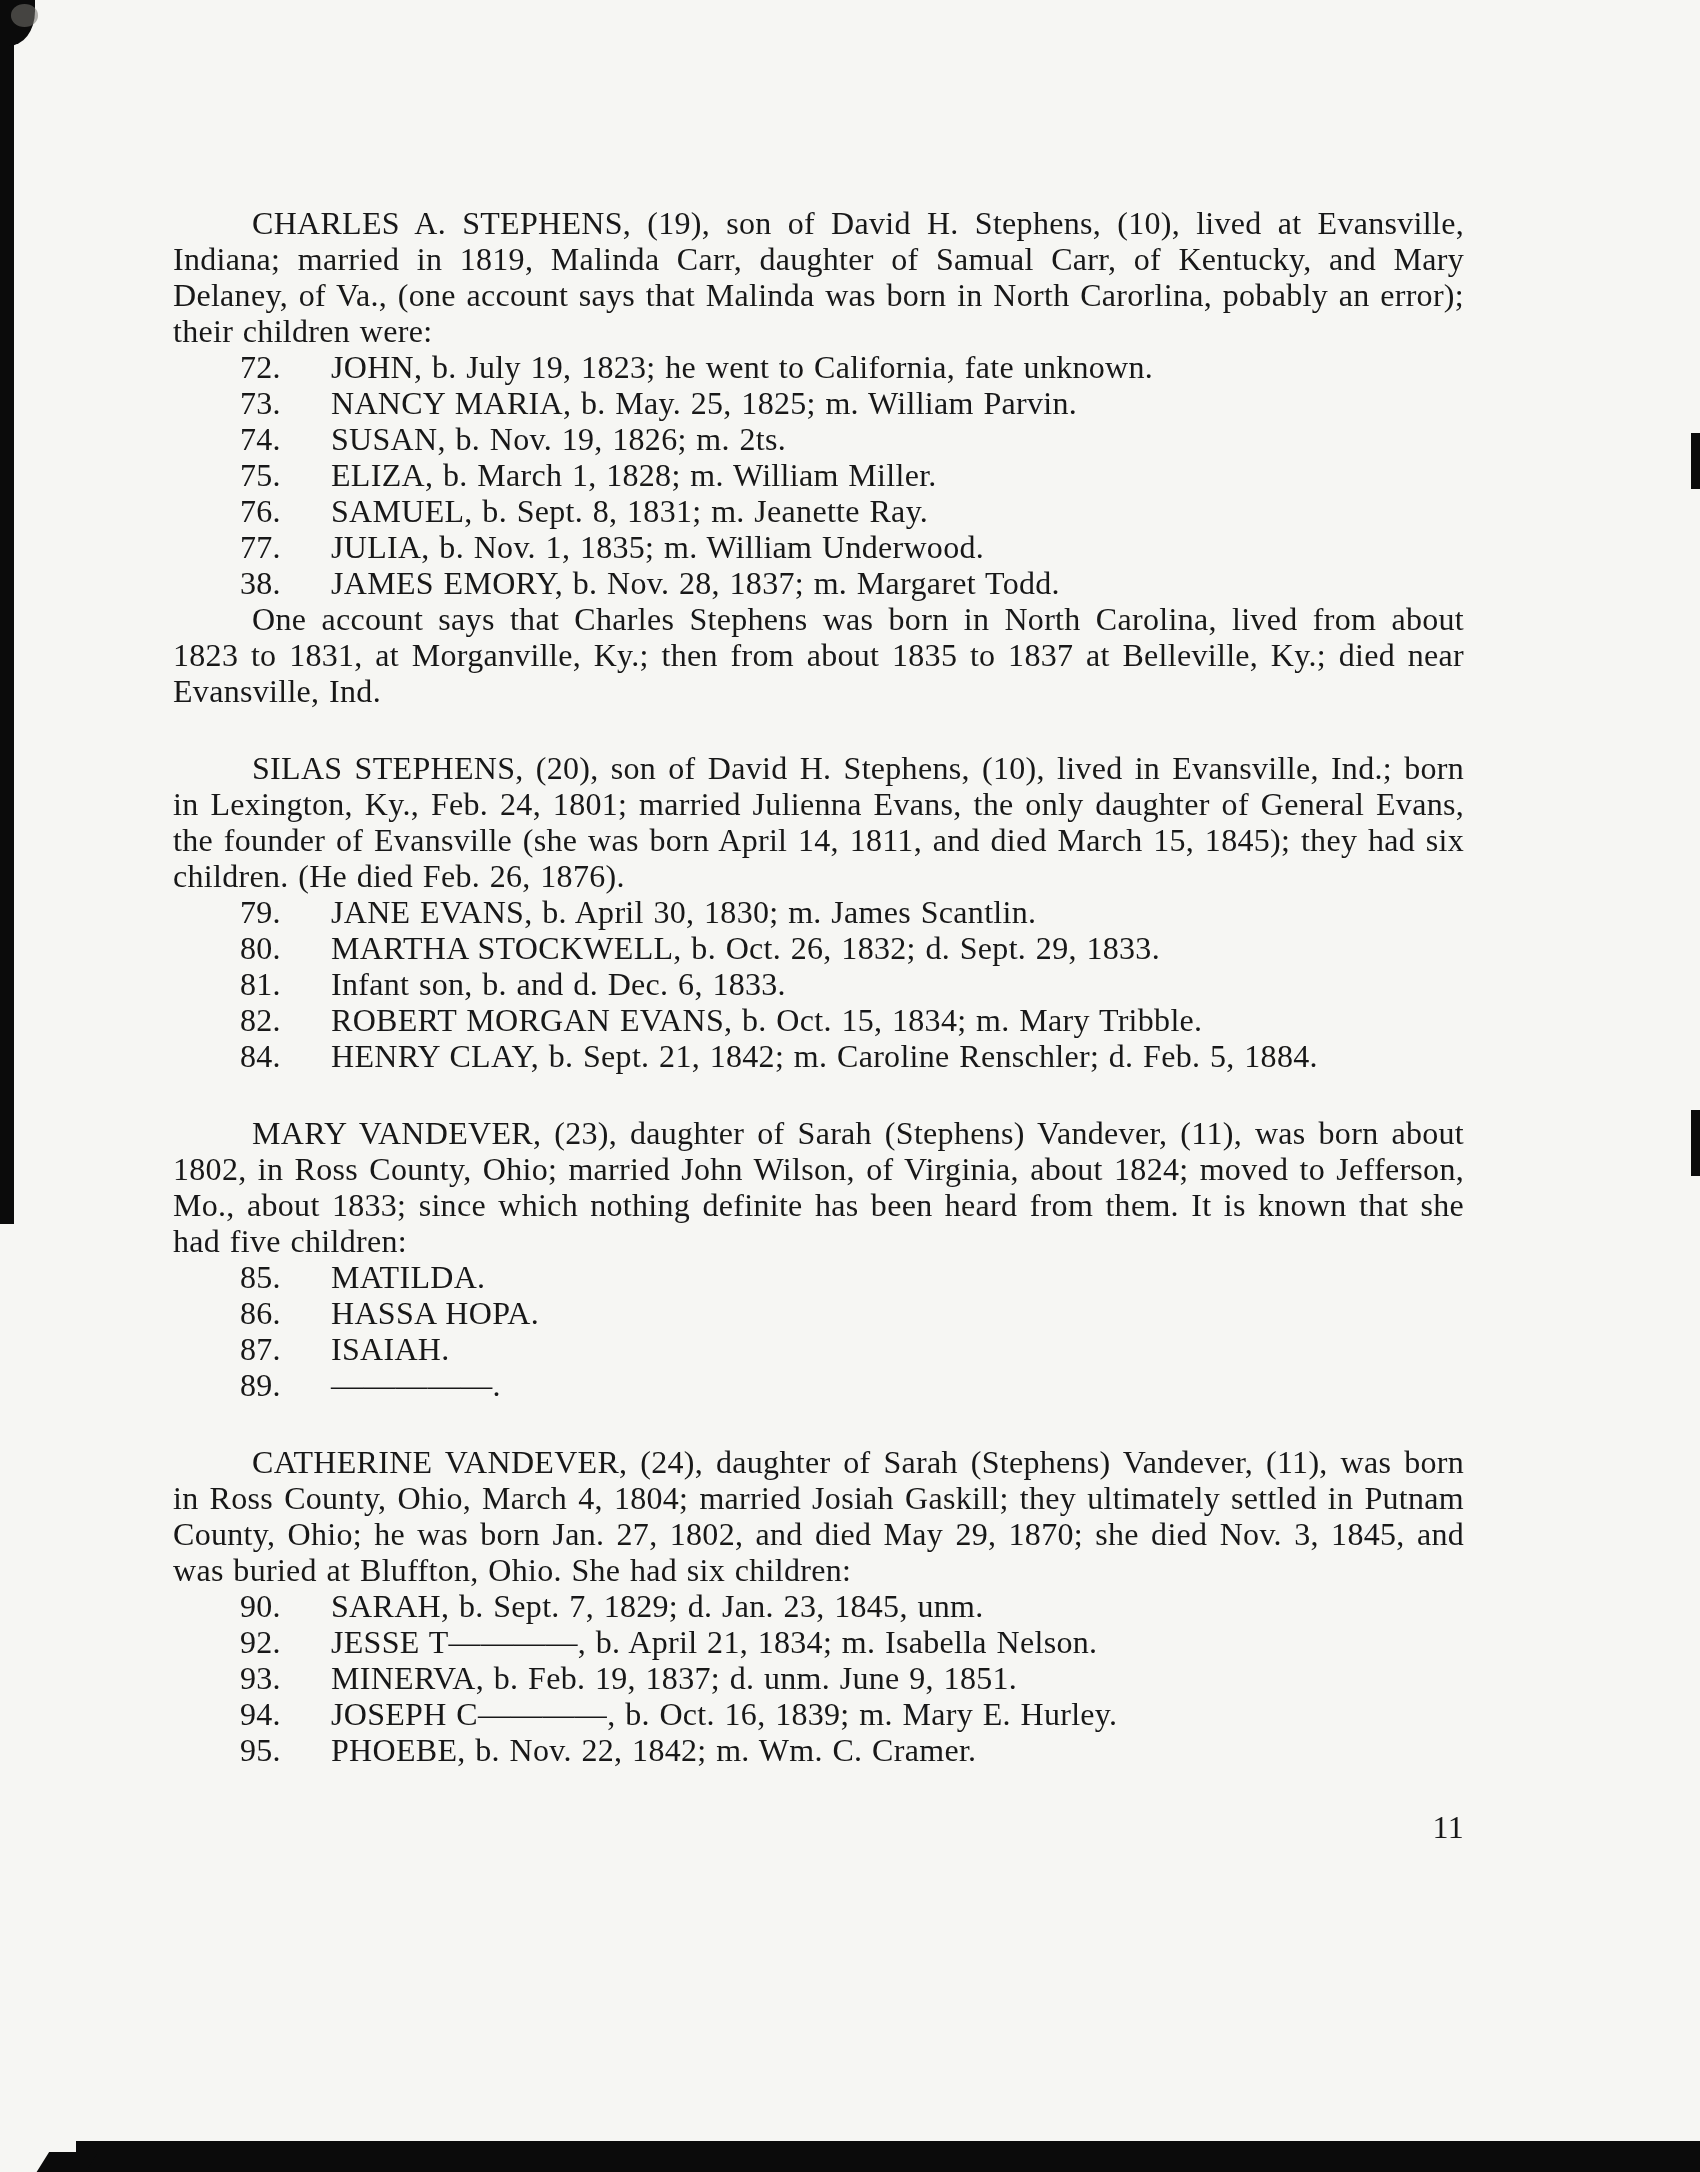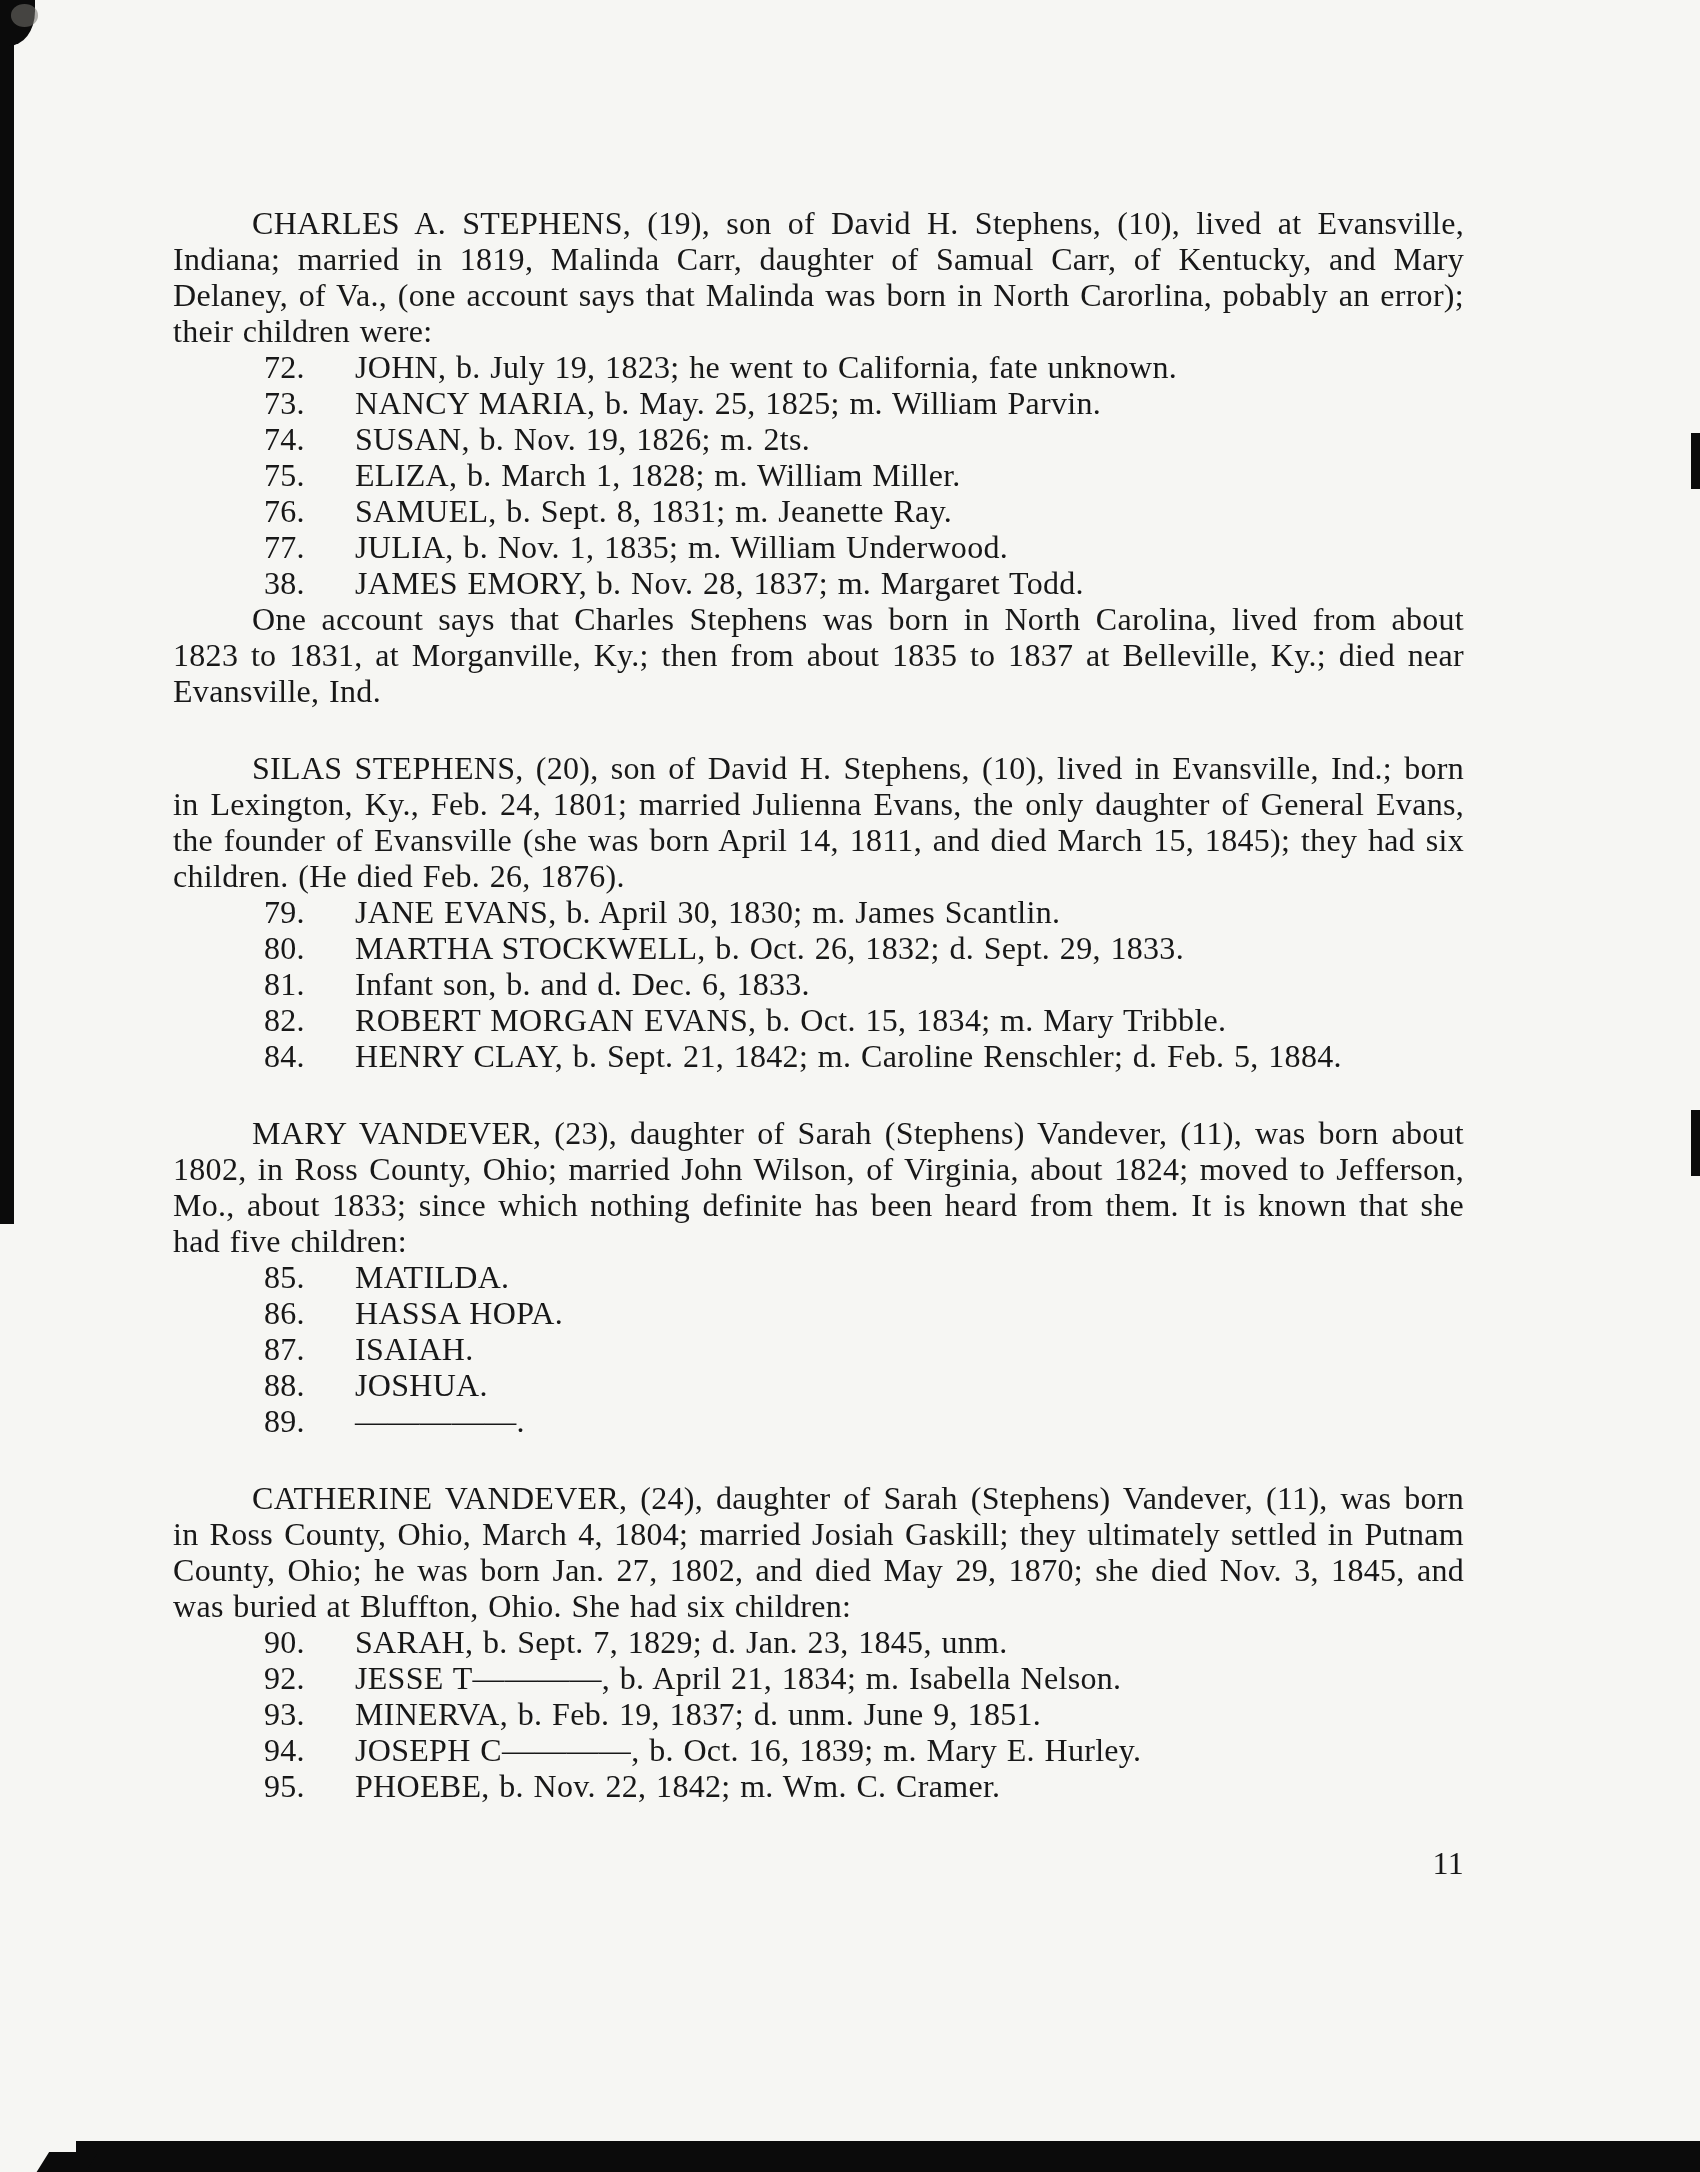--- a/index.html
+++ b/index.html
@@ -32,21 +32,21 @@
     font-size:32px;
     line-height:36px;
     text-align:justify;
     letter-spacing:0.3px;
     word-spacing:1.4px;
   }
   .section { margin:0 0 41px 0; }
   .para { text-indent:79px; margin:0; }
   .child-list { margin:0; }
   .child { display:flex; margin-left:67px; text-align:left; }
-  .child .num { flex:0 0 91px;margin-left:24px; }
+  .child .num { flex:0 0 91px; }
   .child .txt { flex:1 1 auto; }
   .page-number { text-align:right; margin-top:32px; }
 </style>
 </head>
 <body>
 
 <div class="page">
 
   <div class="artifact a-left-bar"></div>
   <div class="artifact a-corner"></div>
@@ -128,24 +128,20 @@
         </div>
         <div class="child">
           <span class="num">86.</span>
           <span class="txt">HASSA HOPA.</span>
         </div>
         <div class="child">
           <span class="num">87.</span>
           <span class="txt">ISAIAH.</span>
         </div>
         <div class="child">
-          <span class="num">88.</span>
-          <span class="txt">JOSHUA.</span>
-        </div>
-        <div class="child">
           <span class="num">89.</span>
           <span class="txt">—————.</span>
         </div>
       </div>
     </div>
 
     <div class="section">
       <p class="para">CATHERINE VANDEVER, (24), daughter of Sarah (Stephens) Vandever, (11), was born in Ross County, Ohio, March 4, 1804; married Josiah Gaskill; they ultimately settled in Putnam County, Ohio; he was born Jan. 27, 1802, and died May 29, 1870; she died Nov. 3, 1845, and was buried at Bluffton, Ohio. She had six children:</p>
       <div class="child-list">
         <div class="child">

